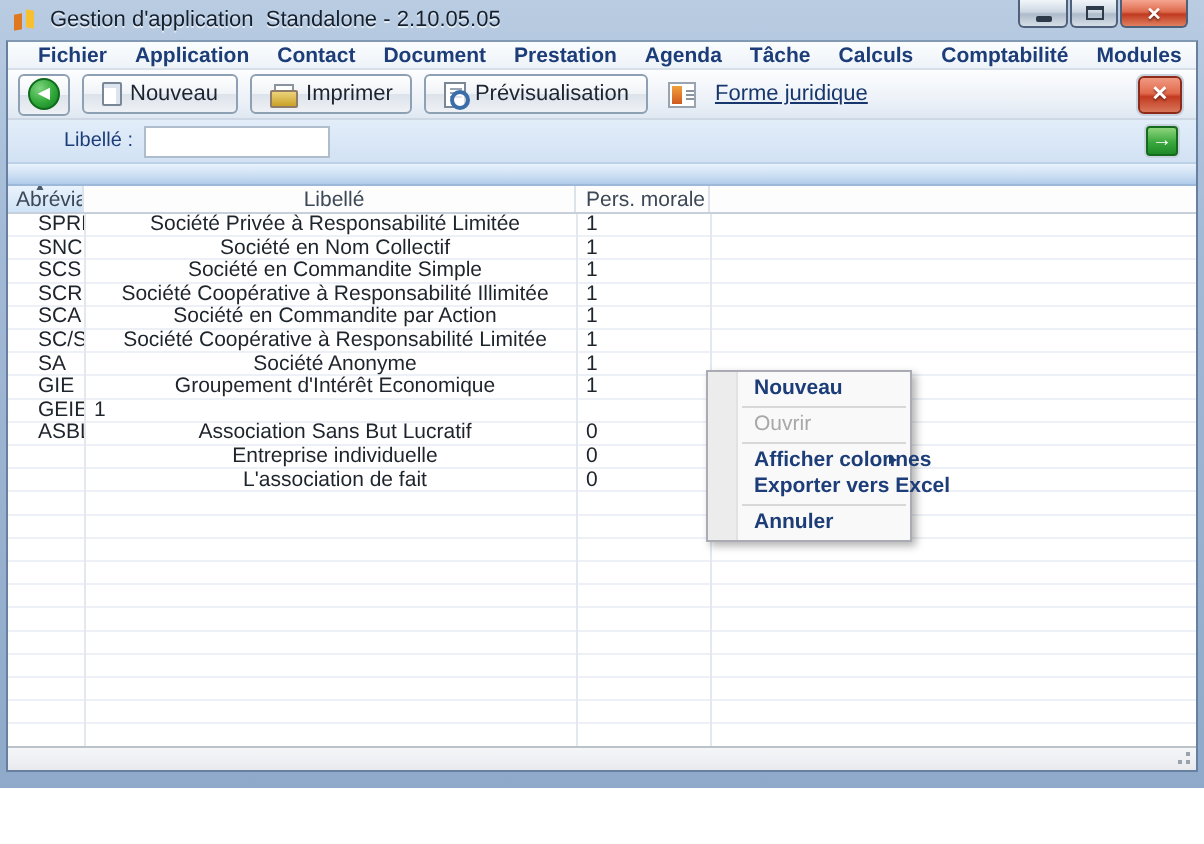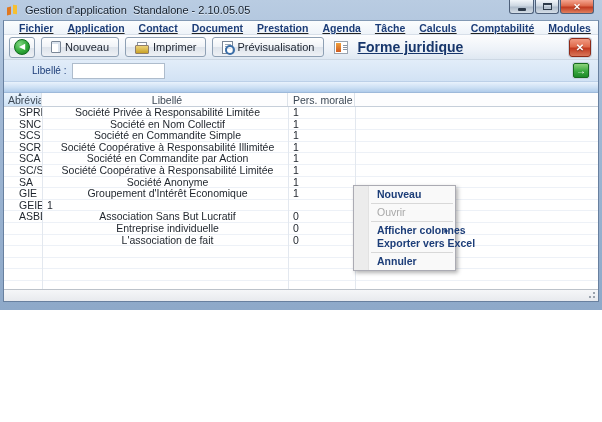--- a/index.html
+++ b/index.html
@@ -1,19 +1,19 @@
 <!DOCTYPE html>
 <html><head>
 <meta charset="utf-8">
 <style>
   * { margin:0; padding:0; box-sizing:border-box; }
   html,body { width:602px; height:422px; overflow:hidden; }
   body { font-family:"Liberation Sans", sans-serif; font-size:11px; color:#222; }
 
-  .window{ position:relative; width:602px; height:310px; display:flex; flex-direction:column;
+  .window{ position:relative; width:602px; height:394px; display:flex; flex-direction:column;
     background:linear-gradient(to bottom,#b9cce2 0%,#a3bad6 30%,#8ea9c9 100%);
     padding:0 3px 8px 3px; }
 
   
   .titlebar{ height:20px; flex:0 0 20px; display:flex; align-items:center; padding:0 3px; position:relative; }
   .app-icon{ position:relative; width:14px; height:13px; margin-right:5px; }
   .app-icon::before{ content:""; position:absolute; left:1px; top:3px; width:4px; height:8px; background:#e07820; transform:skewY(-12deg); }
   .app-icon::after{ content:""; position:absolute; left:7px; top:1px; width:4px; height:9px; background:#f6c030; transform:skewY(10deg); }
   .title-text{ font-size:11px; color:#15202e; white-space:pre; text-shadow:0 1px 0 rgba(255,255,255,.65); }
   .win-controls{ position:absolute; top:0; right:5px; display:flex; }
@@ -24,21 +24,21 @@
   .win-btn.close{ width:34px; background:linear-gradient(to bottom,#f5a590 0%,#dd6a4c 45%,#c03a20 55%,#e0805f 100%); }
   .glyph-min{ width:8px; height:3px; background:#2d3a4a; margin-top:5px; border-radius:1px; }
   .glyph-max{ width:9px; height:7px; border:1px solid #2d3a4a; border-top:2px solid #2d3a4a; background:transparent; }
   .glyph-close{ color:#fff; font-size:9px; font-weight:bold; text-shadow:0 1px 1px rgba(0,0,0,.4); }
 
   
   .client{ flex:1 1 auto; display:flex; flex-direction:column; border:1px solid #68809f; border-top:1px solid #8299b4; background:#fff; min-height:0; }
 
   
   .menubar{ flex:0 0 14px; display:flex; align-items:flex-end; padding-left:8px;
-    background:linear-gradient(to bottom,#fbfdfe,#eef3f9); border-bottom:1px solid #d7dfe9;text-decoration:underline; }
+    background:linear-gradient(to bottom,#fbfdfe,#eef3f9); border-bottom:1px solid #d7dfe9; }
   .menu-item{ font-weight:bold; color:#1c3d78; font-size:10.5px; padding:0 7px; cursor:default; }
 
   
   .toolbar{ flex:0 0 25px; display:flex; align-items:center; gap:6px; padding:0 7px 0 5px;
     background:linear-gradient(to bottom,#fdfdfe 0%,#edf2f8 60%,#dfe8f2 100%); border-bottom:1px solid #cdd8e4; }
   .tb-btn{ height:20px; display:flex; align-items:center; gap:4px; padding:0 9px; font-size:11px; color:#1d2430;
     background:linear-gradient(to bottom,#fefefe 0%,#f0f3f7 50%,#dde3eb 51%,#eef1f5 100%);
     border:1px solid #8ea0b4; border-radius:3px; box-shadow:inset 0 1px 0 #fff; cursor:default; }
   .back-btn{ width:26px; height:21px; justify-content:center; padding:0; }
   .back-circle{ width:16px; height:16px; border-radius:50%; display:flex; align-items:center; justify-content:center;
@@ -52,21 +52,21 @@
     background:linear-gradient(#ecd27a,#c9a227); border:1px solid #8f7d6a; border-radius:1px; }
   .preview-icon{ position:relative; width:11px; height:13px; background:#fff; border:1px solid #7a8797; }
   .preview-icon::before{ content:""; position:absolute; left:2px; top:2px; width:6px; height:1px; background:#9aa6b4;
     box-shadow:0 2px 0 #9aa6b4,0 4px 0 #9aa6b4; }
   .preview-icon::after{ content:""; position:absolute; right:-3px; bottom:-2px; width:6px; height:6px;
     border:2px solid #3a6ea8; border-radius:50%; background:rgba(255,255,255,.7); }
   .form-icon{ position:relative; width:14px; height:13px; background:#fff; border:1px solid #9aa4b0; margin-left:4px; }
   .form-icon::before{ content:""; position:absolute; left:1px; top:1px; width:5px; height:9px; background:linear-gradient(#f0a03c,#d05a20); }
   .form-icon::after{ content:""; position:absolute; left:8px; top:3px; width:4px; height:1px; background:#8a93a0;
     box-shadow:0 2px 0 #8a93a0,0 4px 0 #8a93a0; }
-  .view-link{ font-weight:bold; font-size:14px; color:#17366b; text-decoration:underline; margin-left:3px; cursor:default; }
+  .view-link{ font-weight:normal; font-size:11px; color:#17366b; text-decoration:underline; margin-left:3px; cursor:default; }
   .tb-spacer{ flex:1 1 auto; }
   .close-red{ width:22px; height:19px; display:flex; align-items:center; justify-content:center; border-radius:3px;
     background:linear-gradient(to bottom,#f09a82 0%,#e06a4c 45%,#c23a20 55%,#d8765a 100%);
     border:1px solid #8e2a18; box-shadow:0 0 0 1px #c8d2de; color:#fff; font-weight:bold; font-size:10px;
     text-shadow:0 1px 1px rgba(0,0,0,.4); cursor:default; }
 
   
   .filter-row{ flex:0 0 22px; display:flex; align-items:center;
     background:linear-gradient(to bottom,#e2edf9,#d2e2f4); border-bottom:1px solid #bcd0e8; }
   .filter-label{ margin-left:28px; color:#1c3d78; font-size:10px; }

